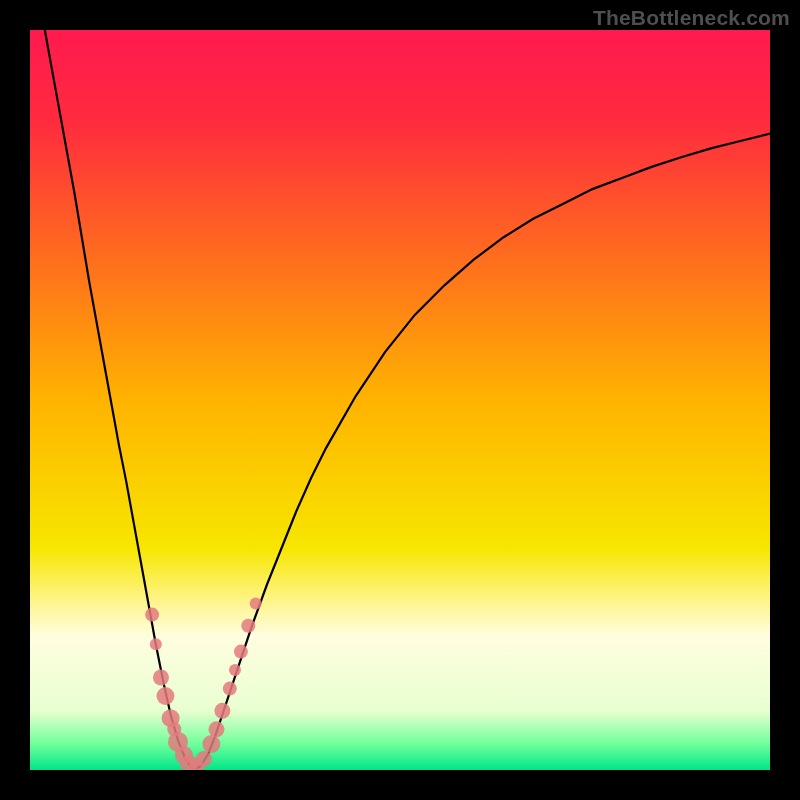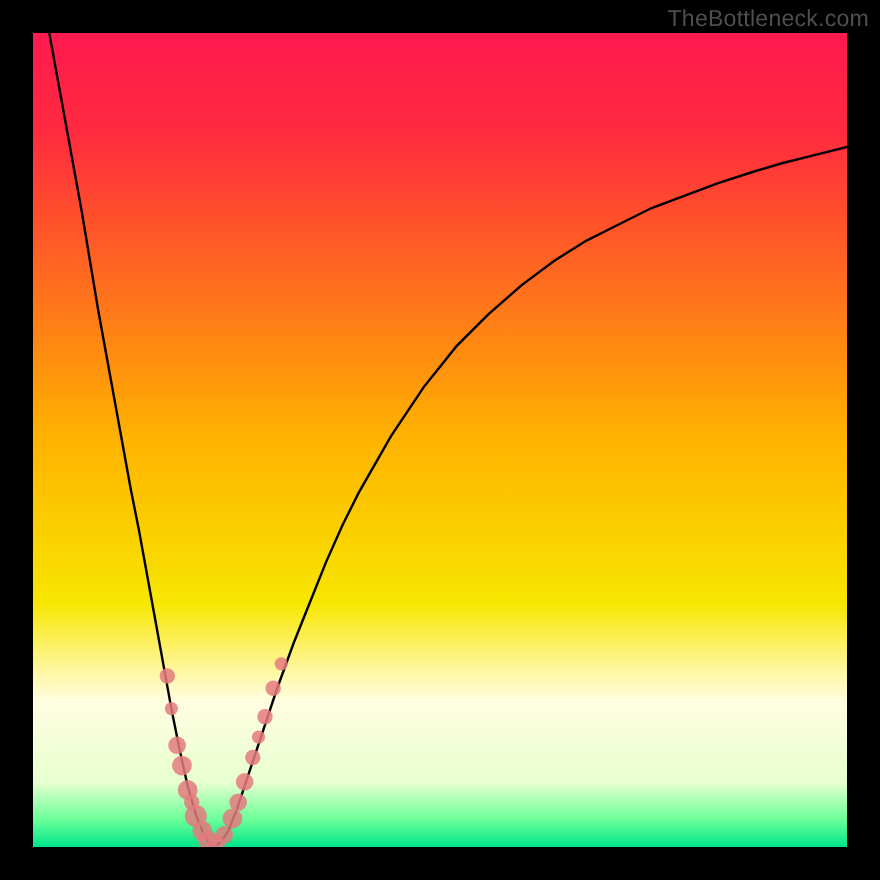--- a/index.html
+++ b/index.html
@@ -29,21 +29,21 @@
     display: block;
     width: 740px;
     height: 740px;
   }
   .watermark {
     position: absolute;
     top: 6px;
     right: 10px;
     color: #4f4f4f;
     font-size: 21px;
-    font-weight: 400;
+    font-weight: 700;
     letter-spacing: 0.2px;
     user-select: none;
   }
 </style>
 </head>
 <body>
 
 <div class="frame">
   <div class="plot">
     <svg id="chart-svg" viewBox="0 0 740 740">

